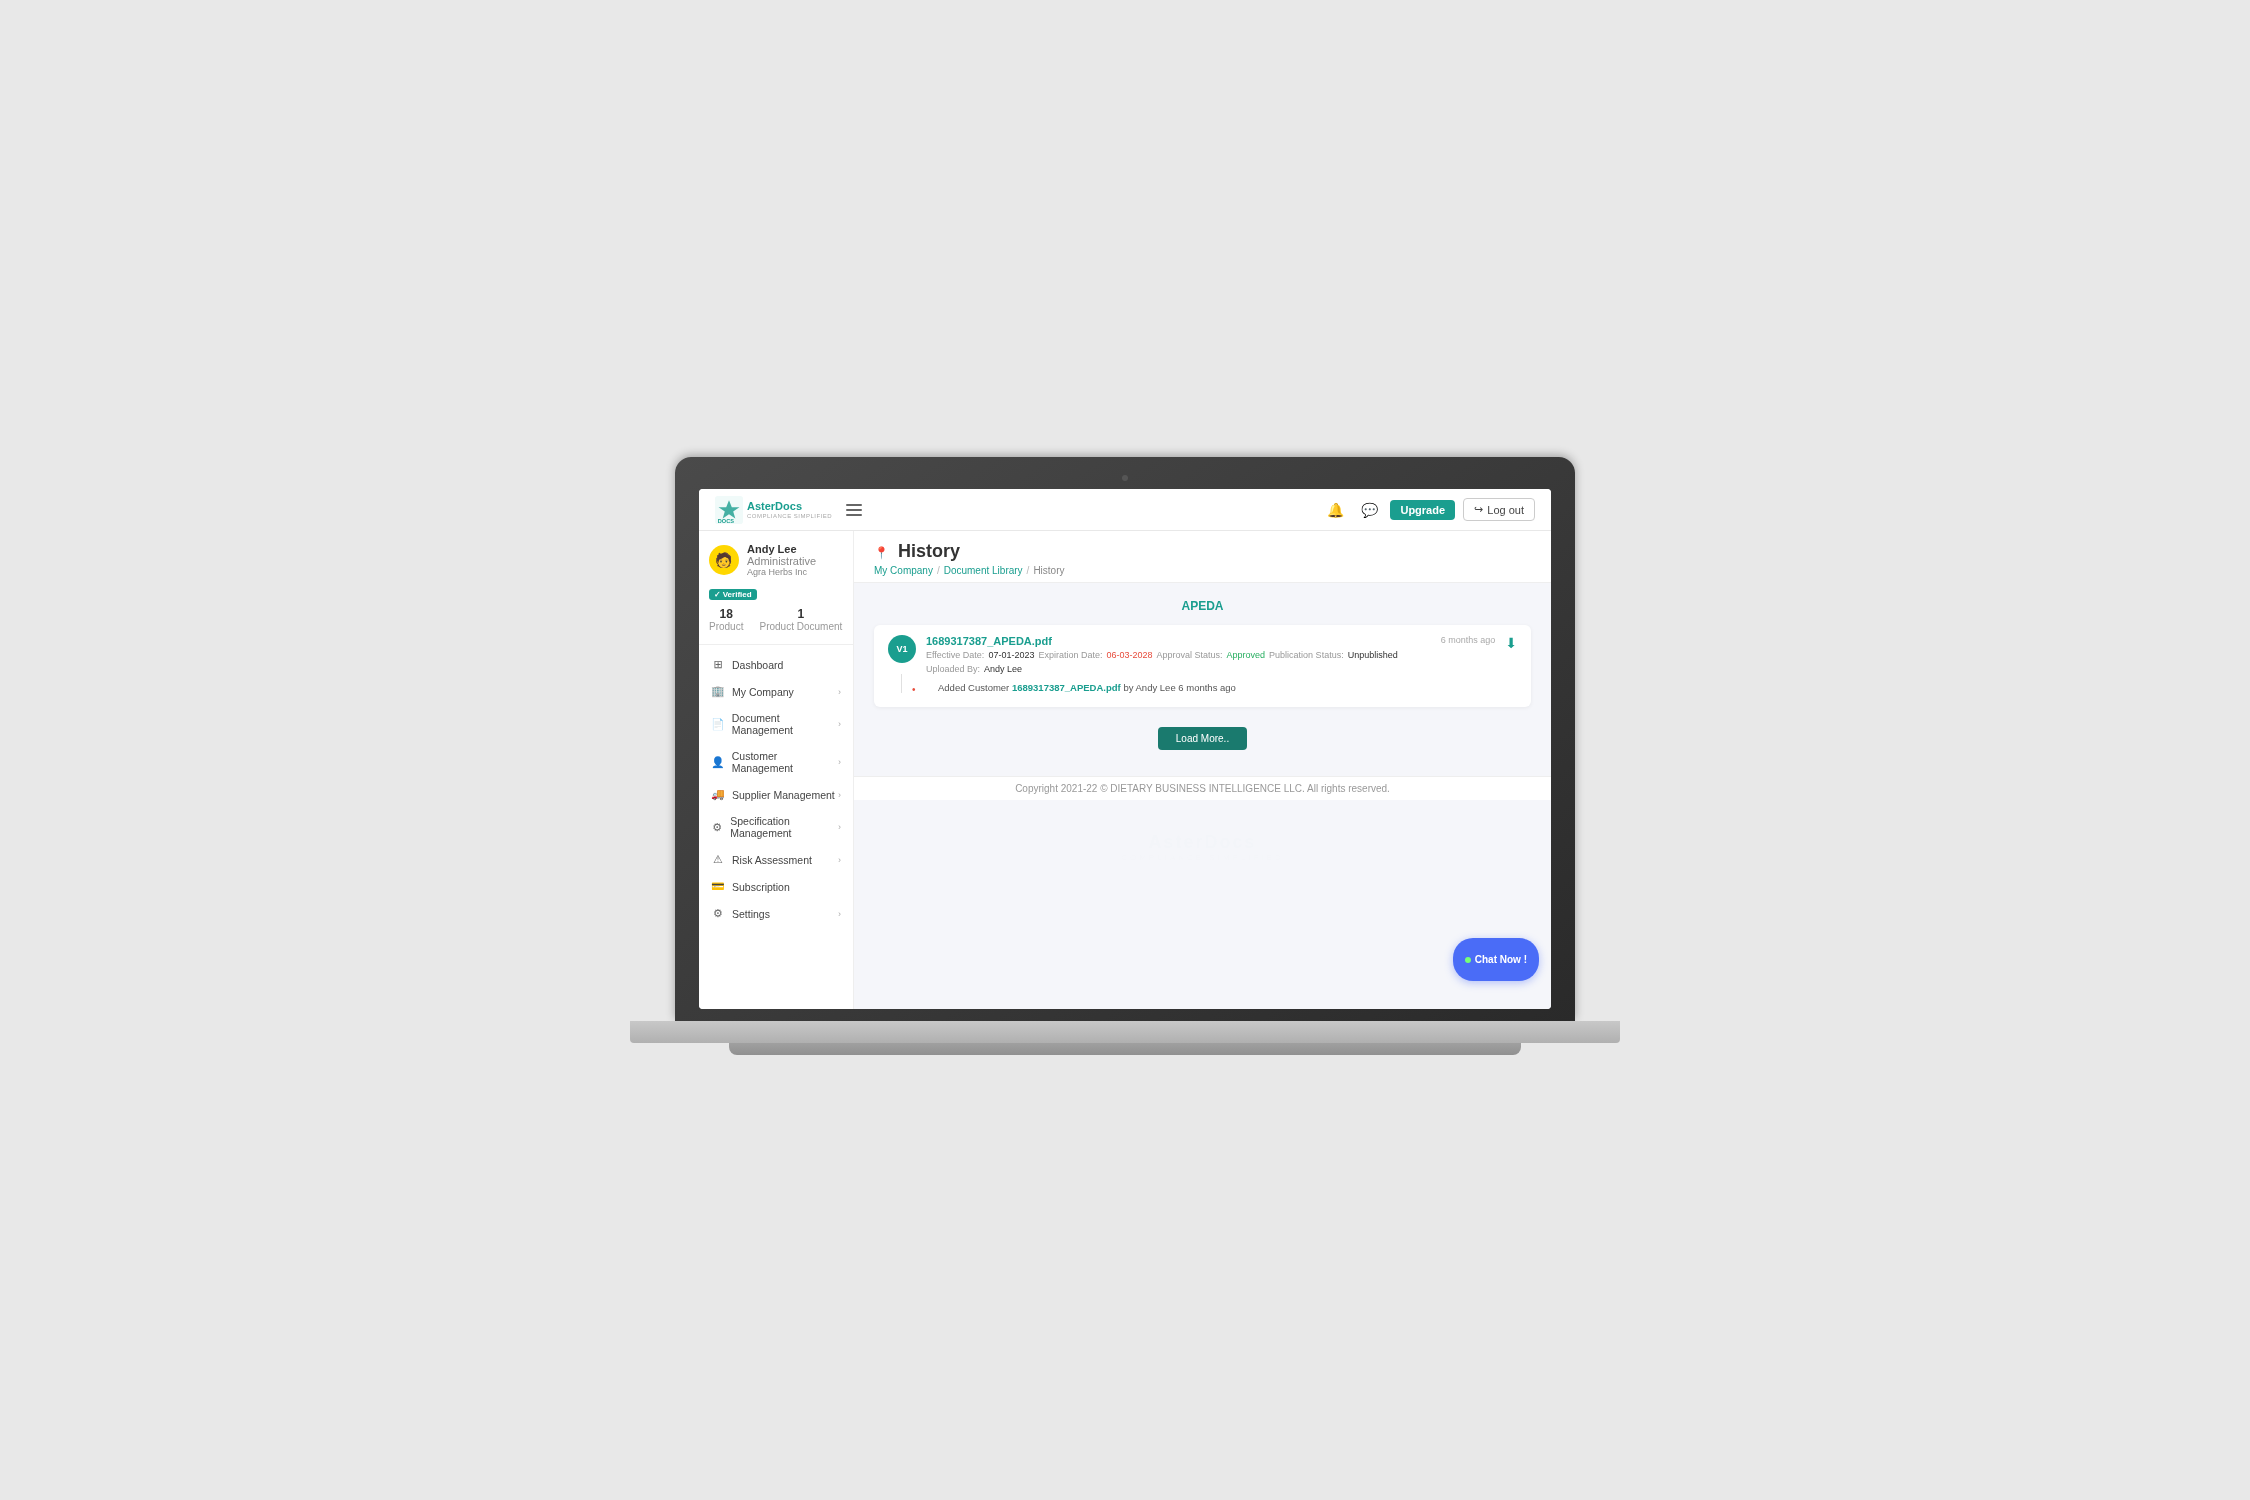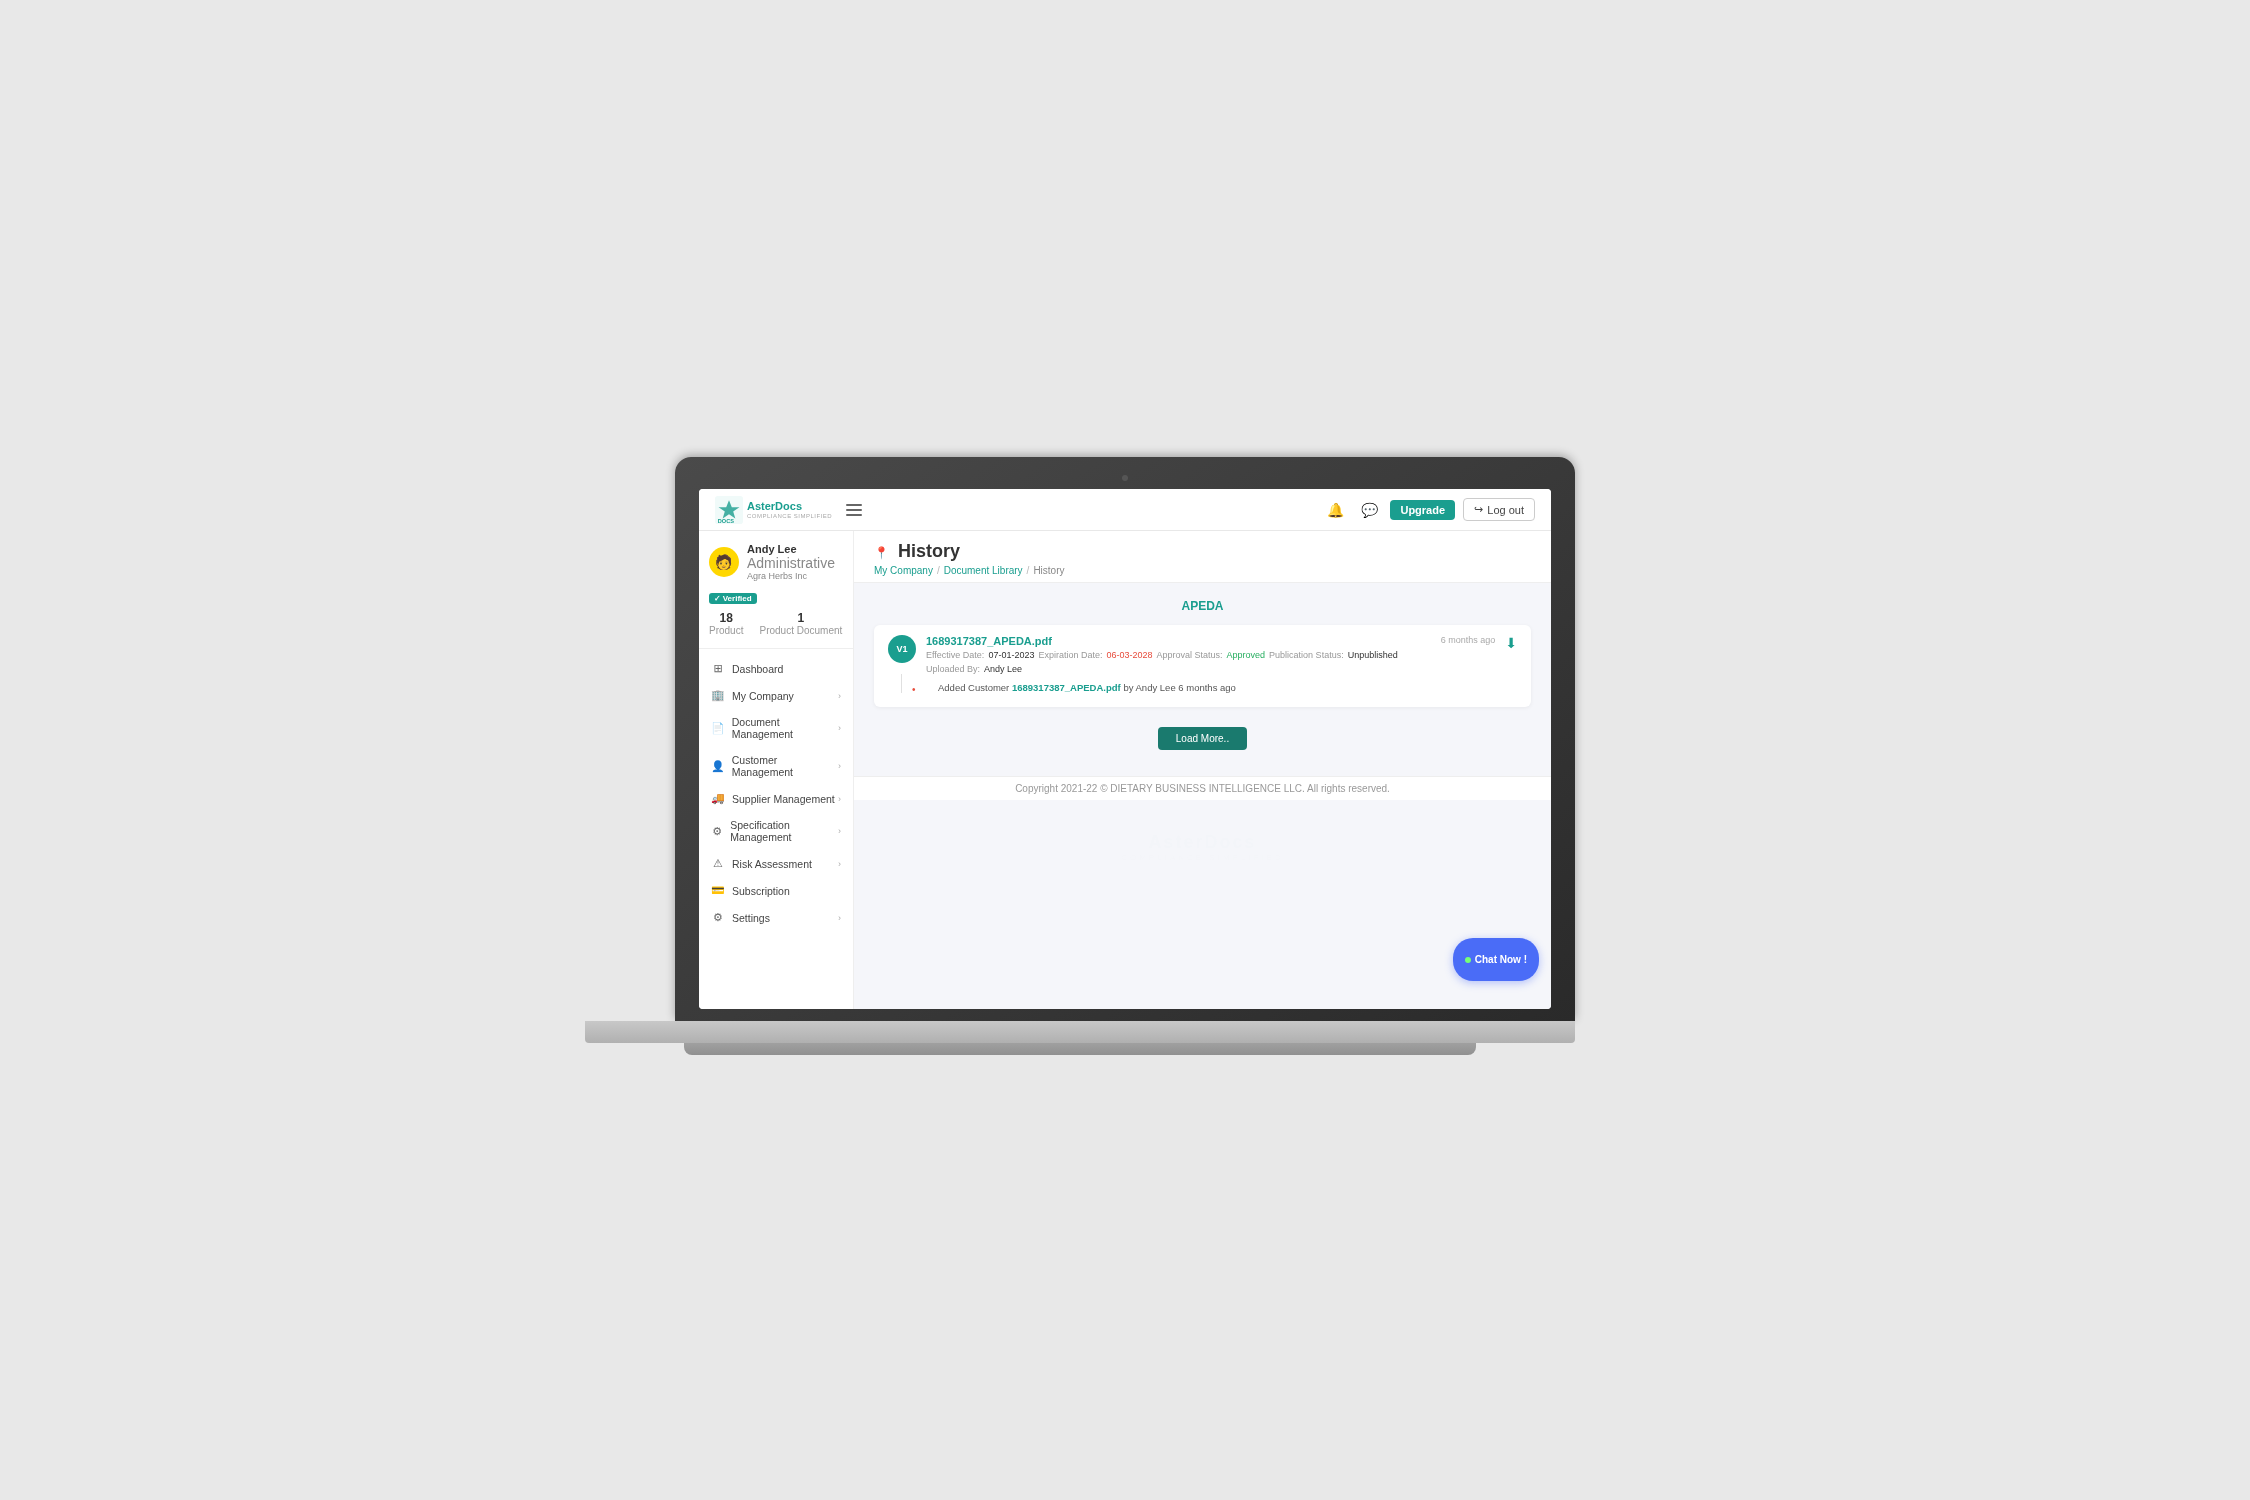--- a/index.html
+++ b/index.html
@@ -10,21 +10,21 @@
       align-items: center;
       min-height: 100vh;
       font-family: 'Segoe UI', Arial, sans-serif;
     }
 
     .laptop-wrapper {
       position: relative;
       width: 900px;
       display: flex;
       flex-direction: column;
-      align-items: flex-end;
+      align-items: flex-start;
     }
 
     .laptop-screen-bezel {
       background: linear-gradient(145deg, #4a4a4a, #2a2a2a);
       border-radius: 16px 16px 0 0;
       padding: 18px 24px 12px 24px;
       width: 100%;
       box-shadow: 0 -2px 10px rgba(0,0,0,0.3);
       position: relative;
     }
@@ -183,21 +183,21 @@
       font-size: 14px;
     }
 
     .user-info .user-name {
       font-size: 11px;
       font-weight: 600;
       color: #333;
     }
 
     .user-info .user-role {
-      font-size: 14px;
+      font-size: 11px;
       color: #888;
     }
 
     .user-info .user-company {
       font-size: 9px;
       color: #888;
     }
 
     .verified-badge {
       display: inline-flex;

